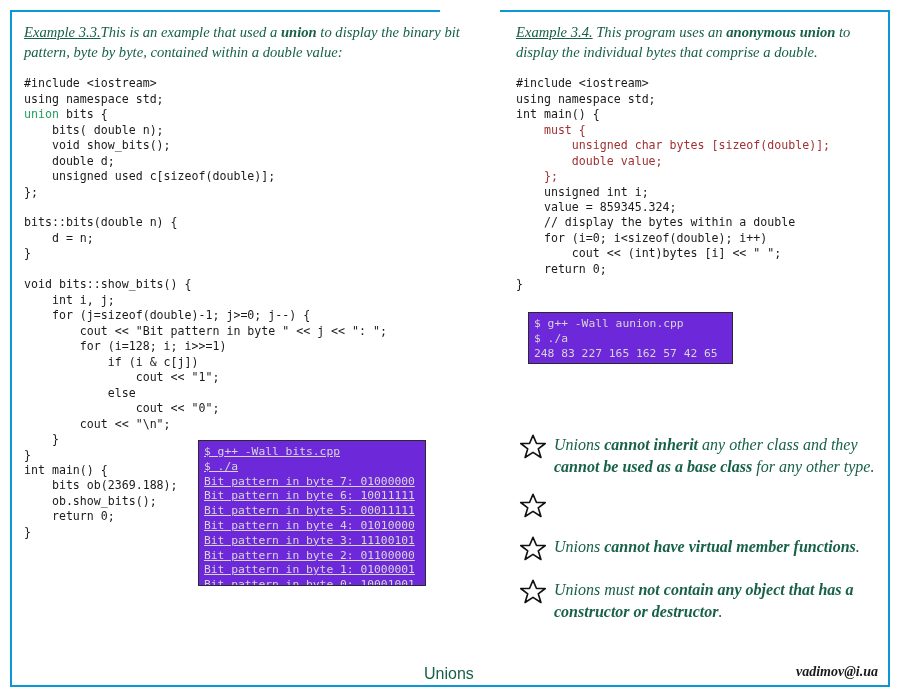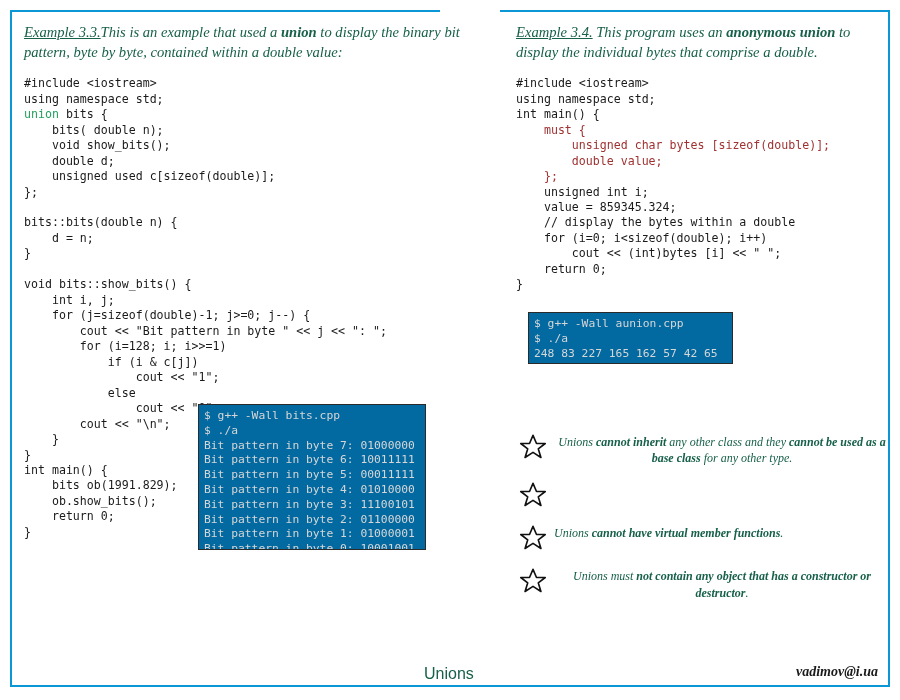--- a/index.html
+++ b/index.html
@@ -68,36 +68,37 @@
     margin: 0;
     white-space: pre;
     letter-spacing: 0px;
   }
   .kw-union   { color: #22a05c; }
   .kw-red     { color: #a03232; }
 
   
   .terminal {
     position: absolute;
-    background: #0369a1;
+    background: #6d28d9;
     color: #d6d6d6;
     font-family: "DejaVu Sans Mono", "Liberation Mono", monospace;
     font-size: 11.3px;
     line-height: 1.31;
     padding: 4px 5px 4px 5px;
     box-sizing: border-box;
     white-space: pre;
     border: 1px solid #2a2a2a;
     overflow: hidden;
   }
   #terminal-left {
     left: 198px;
-    top: 404px;
+    top: 440px;
     width: 228px;
     height: 146px;
+    text-decoration: underline;
   }
   #terminal-right {
     left: 528px;
     top: 312px;
     width: 205px;
     height: 52px;
   }
 
   
   #bullets {
@@ -114,25 +115,24 @@
   .bullet .star {
     flex: 0 0 auto;
     width: 30px;
     height: 28px;
     margin-right: 6px;
     margin-top: 1px;
   }
   .bullet .btext {
     font-family: "Liberation Serif", serif;
     font-style: italic;
-    font-size: 12px;
+    font-size: 16px;
     line-height: 1.35;
     color: #17604a;
     padding-top: 2px;
-    text-align: center;
   }
   .bullet .btext b { font-weight: bold; }
 
   
   #footer-title {
     position: absolute;
     left: 424px;
     top: 665px;
     font-family: "Liberation Sans", sans-serif;
     font-size: 16px;
@@ -183,21 +183,21 @@
 <span>        cout &lt;&lt; "Bit pattern in byte " &lt;&lt; j &lt;&lt; ": ";</span>
 <span>        for (i=128; i; i&gt;&gt;=1)</span>
 <span>            if (i &amp; c[j])</span>
 <span>                cout &lt;&lt; "1";</span>
 <span>            else</span>
 <span>                cout &lt;&lt; "0";</span>
 <span>        cout &lt;&lt; "\n";</span>
 <span>    }</span>
 <span>}</span>
 <span>int main() {</span>
-<span>    bits ob(1991.829);</span>
+<span>    bits ob(2369.188);</span>
 <span>    ob.show_bits();</span>
 <span>    return 0;</span>
 <span>}</span></pre>
   </div>
 
   <div class="terminal" id="terminal-left">$ g++ -Wall bits.cpp
 $ ./a
 Bit pattern in byte 7: 01000000
 Bit pattern in byte 6: 10011111
 Bit pattern in byte 5: 00011111

